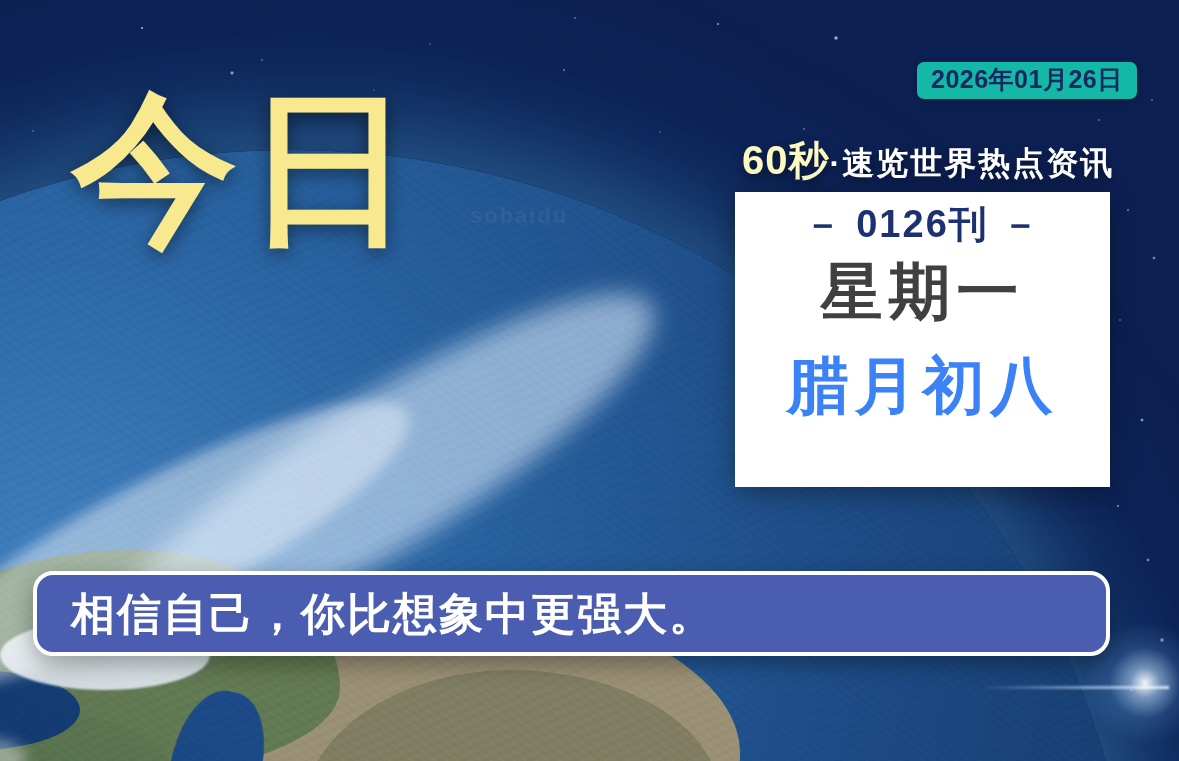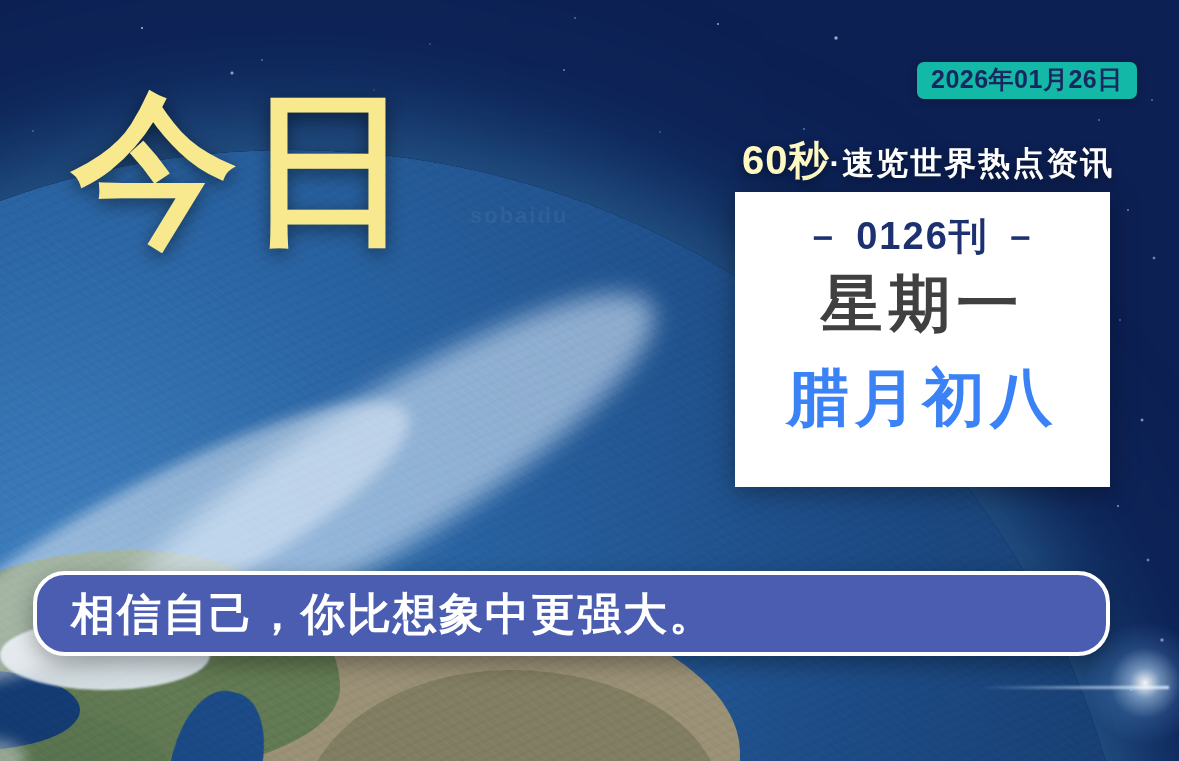--- a/index.html
+++ b/index.html
@@ -228,21 +228,21 @@
   .info-card{
     position:absolute;
     left:735px; top:192px;
     width:375px; height:295px;
     background:#ffffff;
     box-shadow:0 6px 26px rgba(0,0,0,.34);
     display:flex;
     flex-direction:column;
     align-items:center;
     justify-content:flex-start;
-    padding-top:24px;
+    padding-top:12px;
     box-sizing:border-box;
   }
   .info-card .issue{
     color:#1d3070;
     font-size:38px;
     font-weight:bold;
     letter-spacing:2px;
     line-height:1.1;
     white-space:nowrap;
   }
@@ -266,21 +266,21 @@
   }
 
   
   .quote-bar{
     position:absolute;
     left:33px; top:571px;
     width:1077px; height:85px;
     box-sizing:border-box;
     background:#4a5db1;
     border:4px solid #ffffff;
-    border-radius:32px;
+    border-radius:20px;
     display:flex;
     align-items:center;
     box-shadow:0 8px 22px rgba(0,0,0,.32);
   }
   .quote-bar .qtext{
     color:#ffffff;
     font-size:44px;
     font-weight:bold;
     letter-spacing:2px;
     margin-left:34px;

